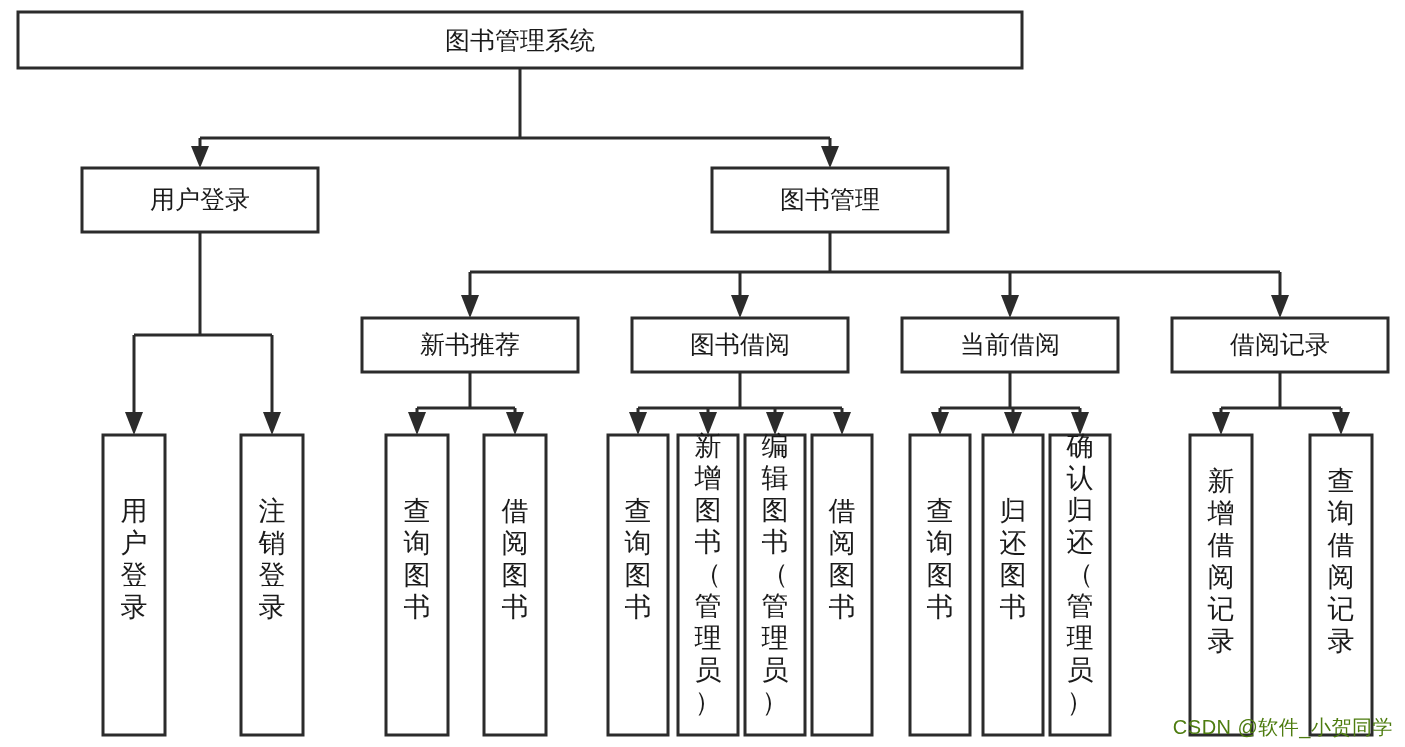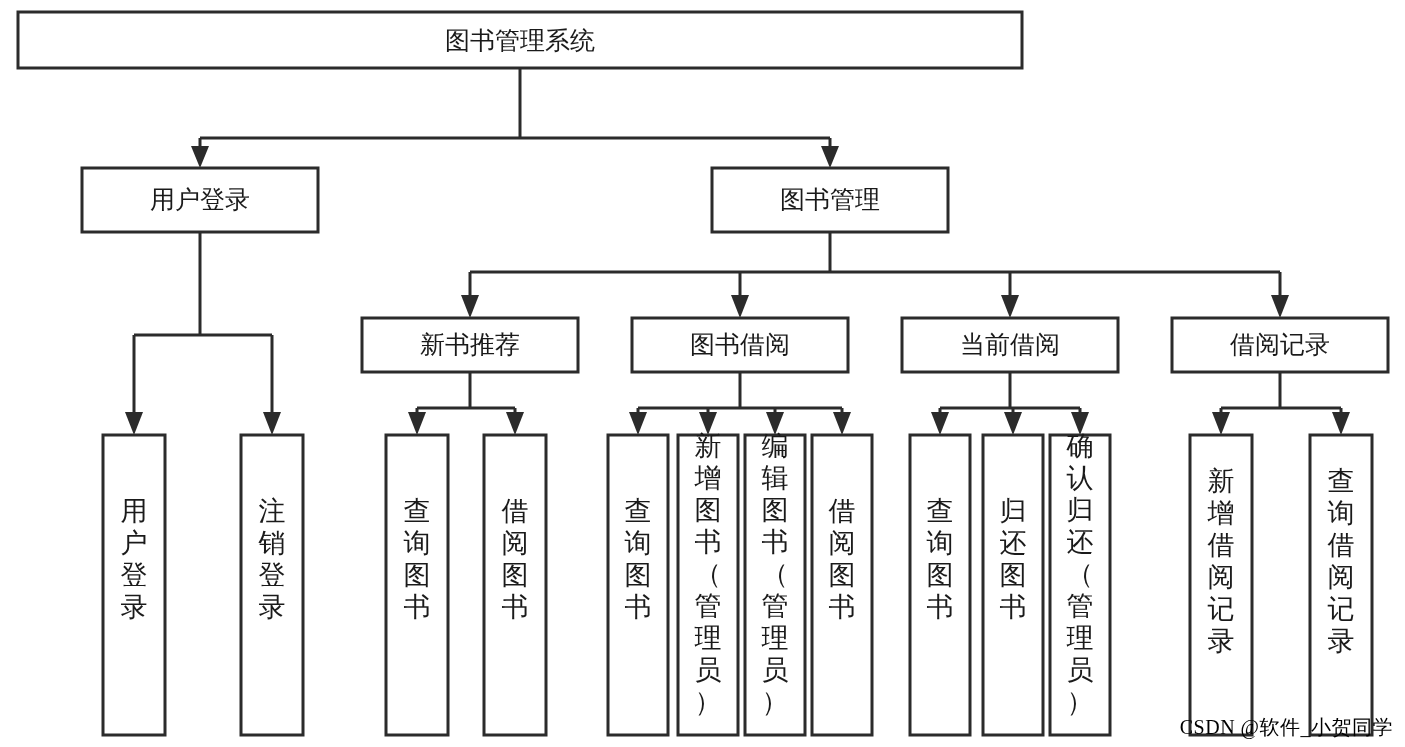--- a/index.html
+++ b/index.html
@@ -50,23 +50,23 @@
   .node-label-v {
     fill: #1a1a1a;
     font-family: "Liberation Sans", "DejaVu Sans", sans-serif;
     font-size: 27px;
     text-anchor: middle;
   }
   .watermark {
     position: absolute;
     right: 12px;
     bottom: 6px;
-    font-family: Liberation Serif, serif;
+    font-family: Liberation Sans, sans-serif;
     font-size: 20px;
-    color: #000000;
+    color: #4d7c0f;
     letter-spacing: 0.5px;
     white-space: nowrap;
     pointer-events: none;
   }
 </style>
 </head>
 <body>
 
 <div id="diagram-root">
 

